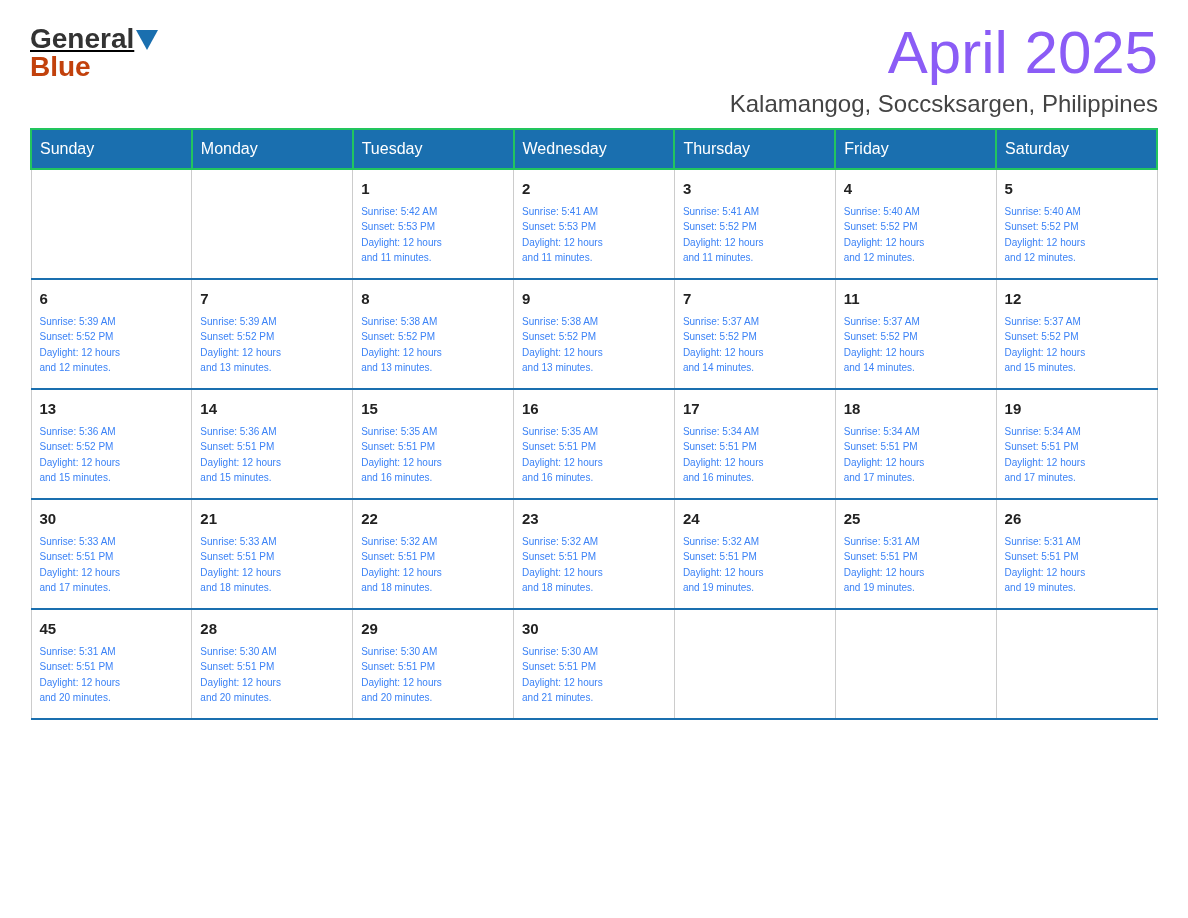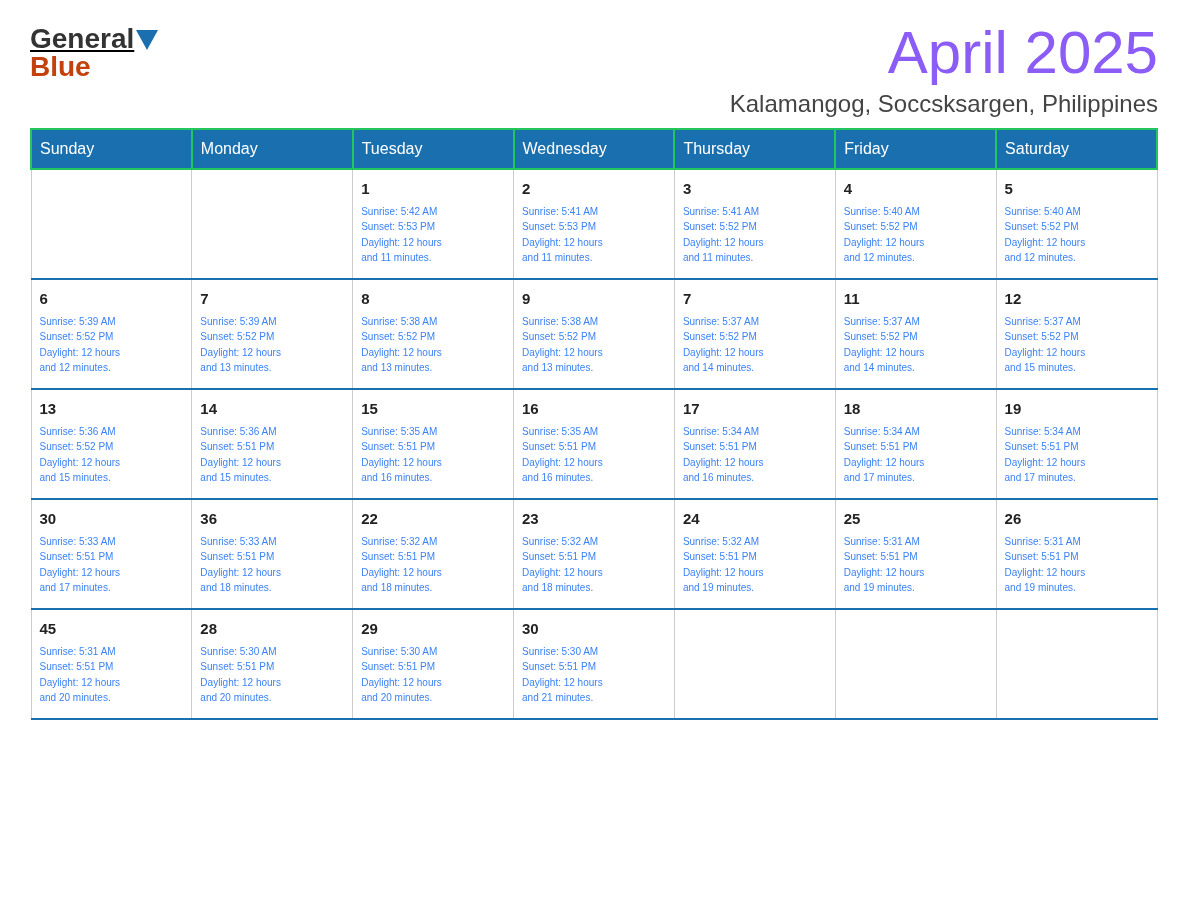--- a/index.html
+++ b/index.html
@@ -206,21 +206,21 @@
           <span class="day-num">19</span>
           <div class="day-info">Sunrise: 5:34 AM<br>Sunset: 5:51 PM<br>Daylight: 12 hours<br>and 17 minutes.</div>
         </td>
       </tr>
       <tr>
         <td>
           <span class="day-num">30</span>
           <div class="day-info">Sunrise: 5:33 AM<br>Sunset: 5:51 PM<br>Daylight: 12 hours<br>and 17 minutes.</div>
         </td>
         <td>
-          <span class="day-num">36</span>
+          <span class="day-num">21</span>
           <div class="day-info">Sunrise: 5:33 AM<br>Sunset: 5:51 PM<br>Daylight: 12 hours<br>and 18 minutes.</div>
         </td>
         <td>
           <span class="day-num">22</span>
           <div class="day-info">Sunrise: 5:32 AM<br>Sunset: 5:51 PM<br>Daylight: 12 hours<br>and 18 minutes.</div>
         </td>
         <td>
           <span class="day-num">23</span>
           <div class="day-info">Sunrise: 5:32 AM<br>Sunset: 5:51 PM<br>Daylight: 12 hours<br>and 18 minutes.</div>
         </td>

